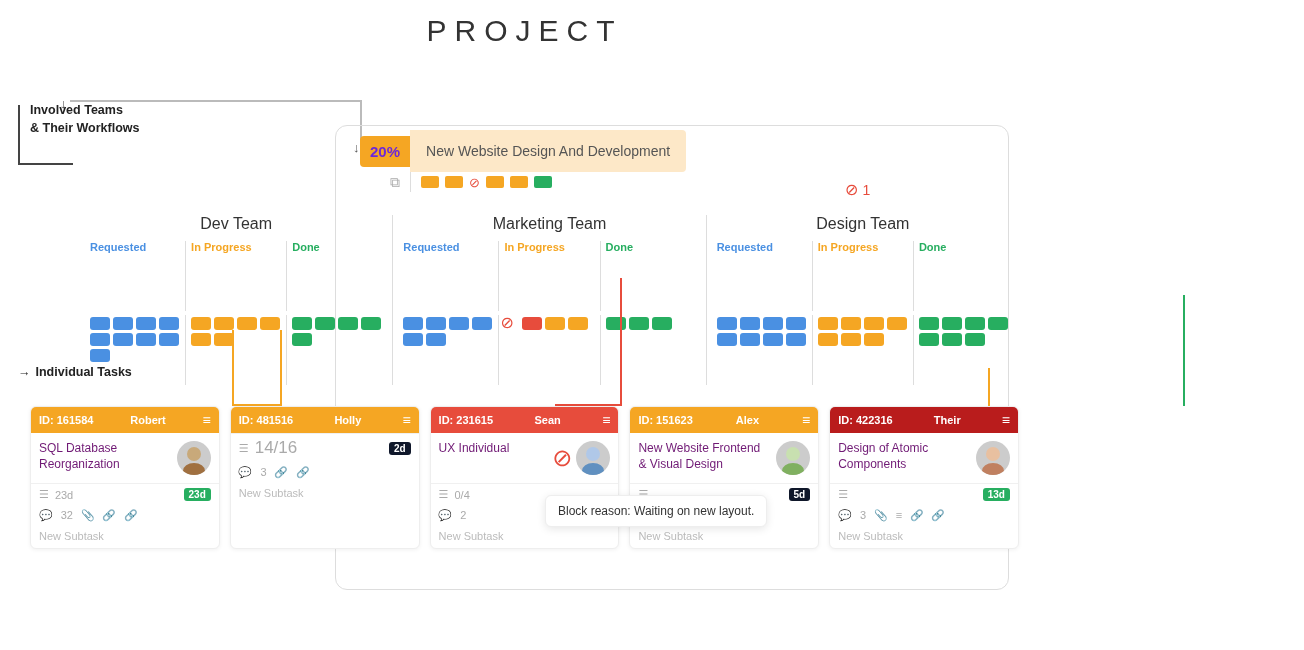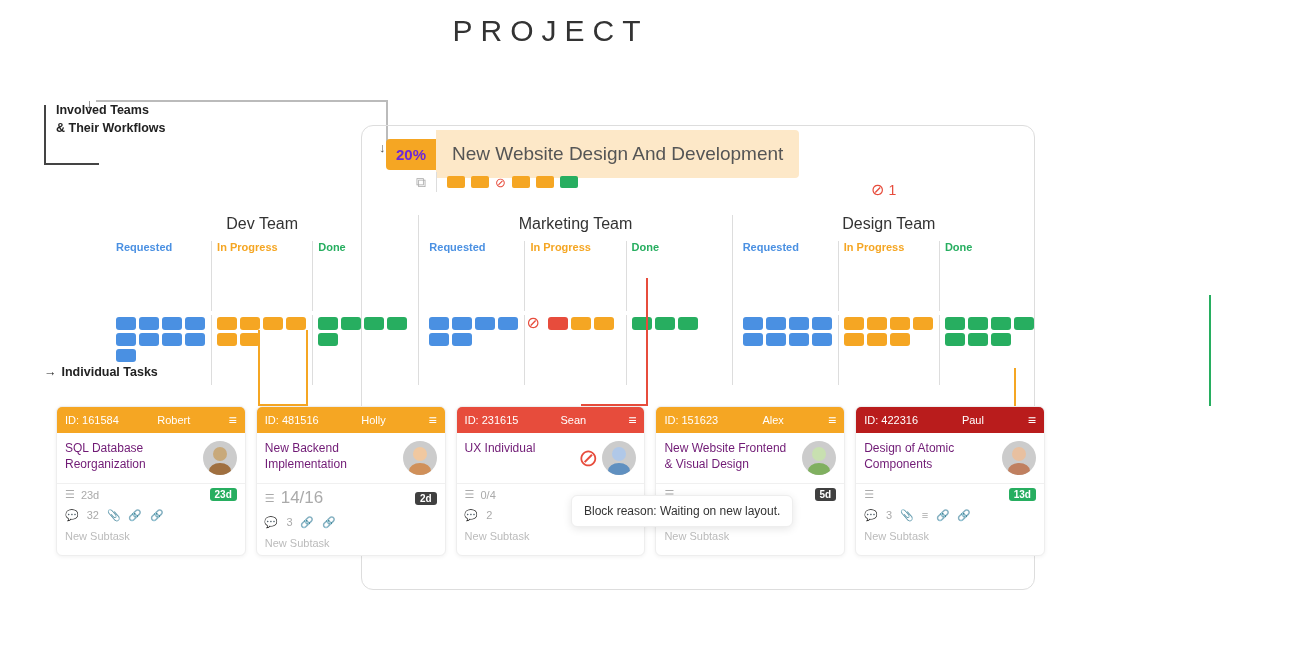--- a/index.html
+++ b/index.html
@@ -10,21 +10,20 @@
       height: 650px;
       overflow: hidden;
       position: relative;
     }
 
     
     .root {
       position: relative;
       width: 1049px;
       height: 650px;
-      margin-left: 26px;
     }
 
     
     .pg-title {
       position: absolute;
       top: 14px;
       left: 0; right: 0;
       text-align: center;
       font-size: 30px;
       font-weight: 300;
@@ -79,21 +78,21 @@
       font-size: 15px;
       font-weight: 700;
       padding: 7px 10px;
       border-radius: 4px 0 0 4px;
       min-width: 50px;
       text-align: center;
     }
     .proj-name {
       background: #fde8c8;
       color: #555;
-      font-size: 19px;
+      font-size: 14px;
       padding: 13px 16px;
       border-radius: 0 4px 4px 0;
     }
 
     
     .proj-icons-row {
       position: absolute;
       top: 172px;
       left: 390px;
       display: flex;
@@ -210,21 +209,21 @@
       position: relative;
     }
 
     .card-header {
       display: flex;
       align-items: center;
       justify-content: space-between;
       padding: 5px 8px;
       border-radius: 5px 5px 0 0;
       font-size: 11px;
-      font-weight: 400;
+      font-weight: 700;
       color: #fff;
     }
     .card-header.orange-h { background: #f5a623; }
     .card-header.red-h { background: #e74c3c; }
     .card-header.green-h { background: #b91c1c; }
 
     .card-id { font-size: 11px; }
     .card-assignee { font-size: 11px; }
     .card-menu { font-size: 14px; cursor: pointer; }
 
@@ -270,21 +269,21 @@
       gap: 3px;
     }
     .dur-badge {
       background: #27ae60;
       color: #fff;
       border-radius: 3px;
       padding: 1px 5px;
       font-size: 10px;
       font-weight: 700;
     }
-    .dur-badge.orange { background: #404040; }
+    .dur-badge.orange { background: #0f172a; }
 
     .card-subtasks {
       padding: 2px 8px 4px;
       color: #aaa;
       font-size: 11px;
       display: flex;
       gap: 8px;
     }
 
     .new-subtask-label {
@@ -558,29 +557,20 @@
       </div>
       <div class="new-subtask-label">New Subtask</div>
     </div>
 
     <div class="task-card">
       <div class="card-header orange-h">
         <span class="card-id">ID: 481516</span>
         <span class="card-assignee">Holly</span>
         <span class="card-menu">≡</span>
       </div>
-      <div class="card-body">
-        <div class="card-task-name">New Backend Implementation</div>
-        <div class="card-avatar">
-          <svg width="34" height="34" viewBox="0 0 34 34">
-              <circle cx="17" cy="13" r="7" fill="#f0c8a0"></circle>
-              <ellipse cx="17" cy="30" rx="11" ry="8" fill="#d0905a"></ellipse>
-            </svg>
-        </div>
-      </div>
       <div class="card-footer">
         <span style="color:#aaa;font-size:11px;">☰</span>
         <span style="color:#aaa;font-size:17px;">14/16</span>
         <div class="card-duration">
           <span class="dur-badge orange">2d</span>
         </div>
       </div>
       <div class="card-subtasks">
         <span>💬</span>
         <span>3</span>
@@ -645,21 +635,21 @@
         <span>≡</span>
         <span>🔗</span>
         <span>🔗</span>
       </div>
       <div class="new-subtask-label">New Subtask</div>
     </div>
 
     <div class="task-card">
       <div class="card-header green-h">
         <span class="card-id">ID: 422316</span>
-        <span class="card-assignee">Paul</span>
+        <span class="card-assignee">Their</span>
         <span class="card-menu">≡</span>
       </div>
       <div class="card-body">
         <div class="card-task-name">Design of Atomic Components</div>
         <div class="card-avatar">
           <svg width="34" height="34" viewBox="0 0 34 34">
               <circle cx="17" cy="13" r="7" fill="#e8c0a0"></circle>
               <ellipse cx="17" cy="30" rx="11" ry="8" fill="#c08060"></ellipse>
             </svg>
         </div>

